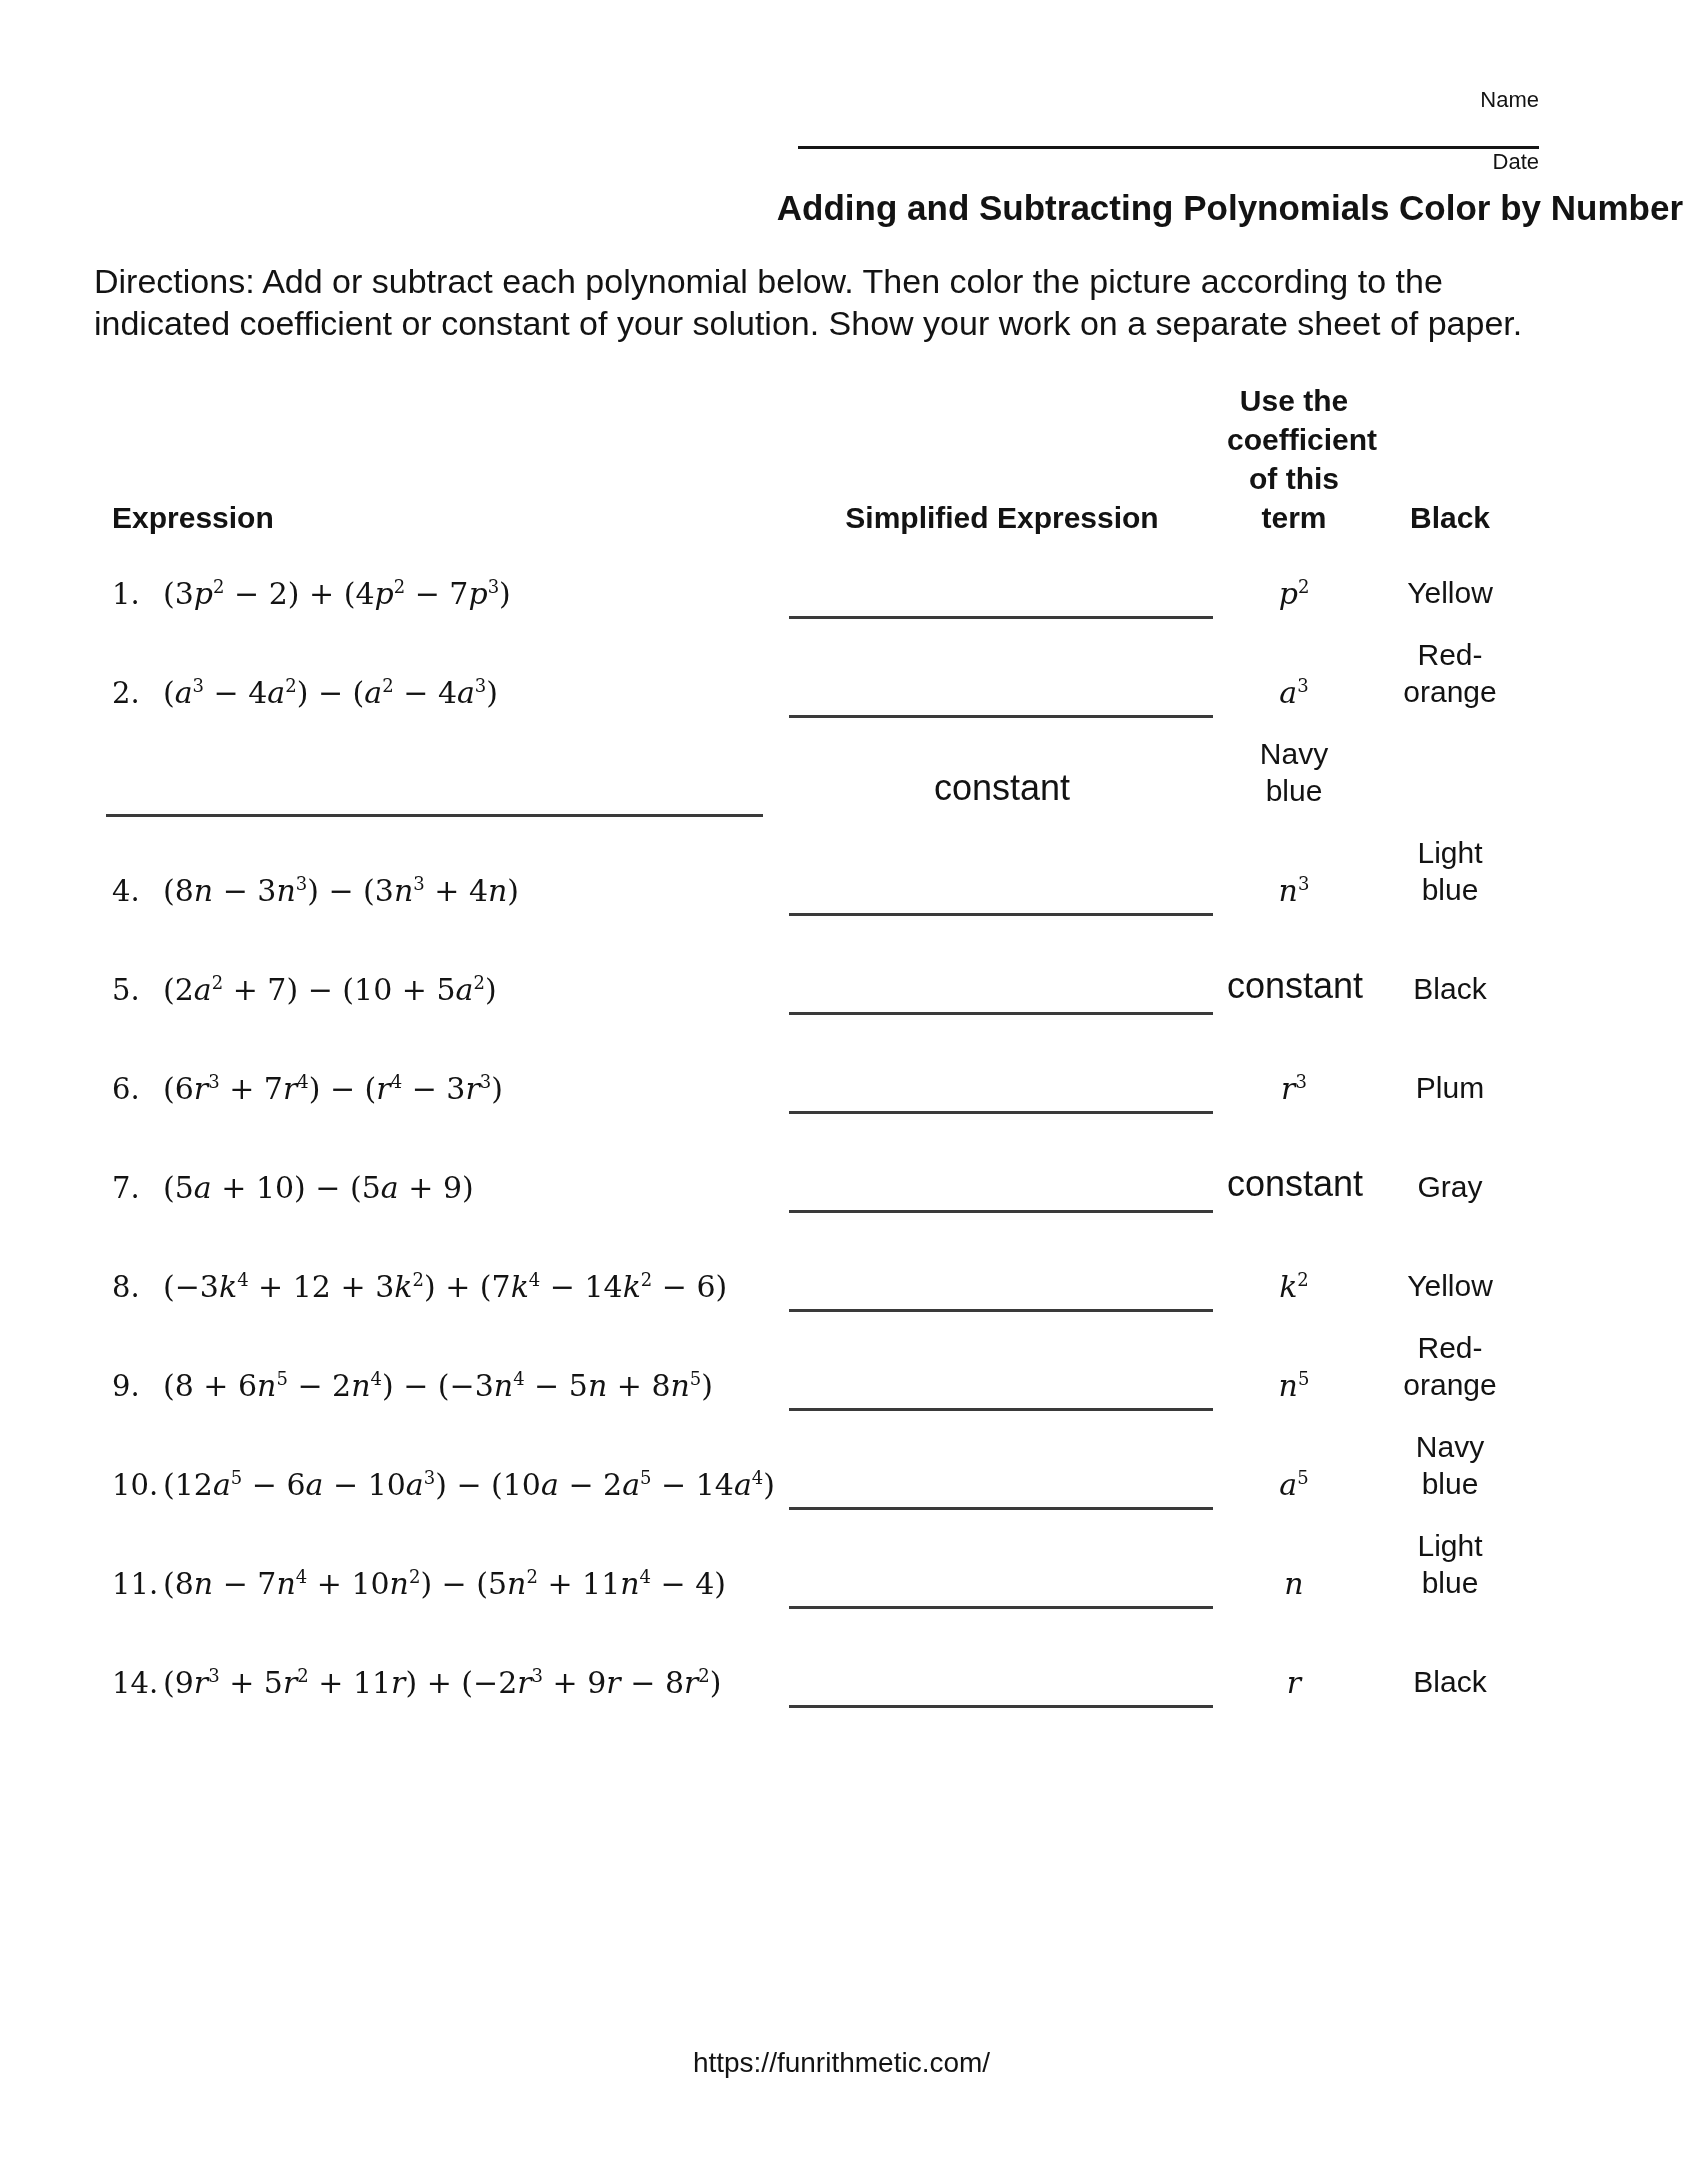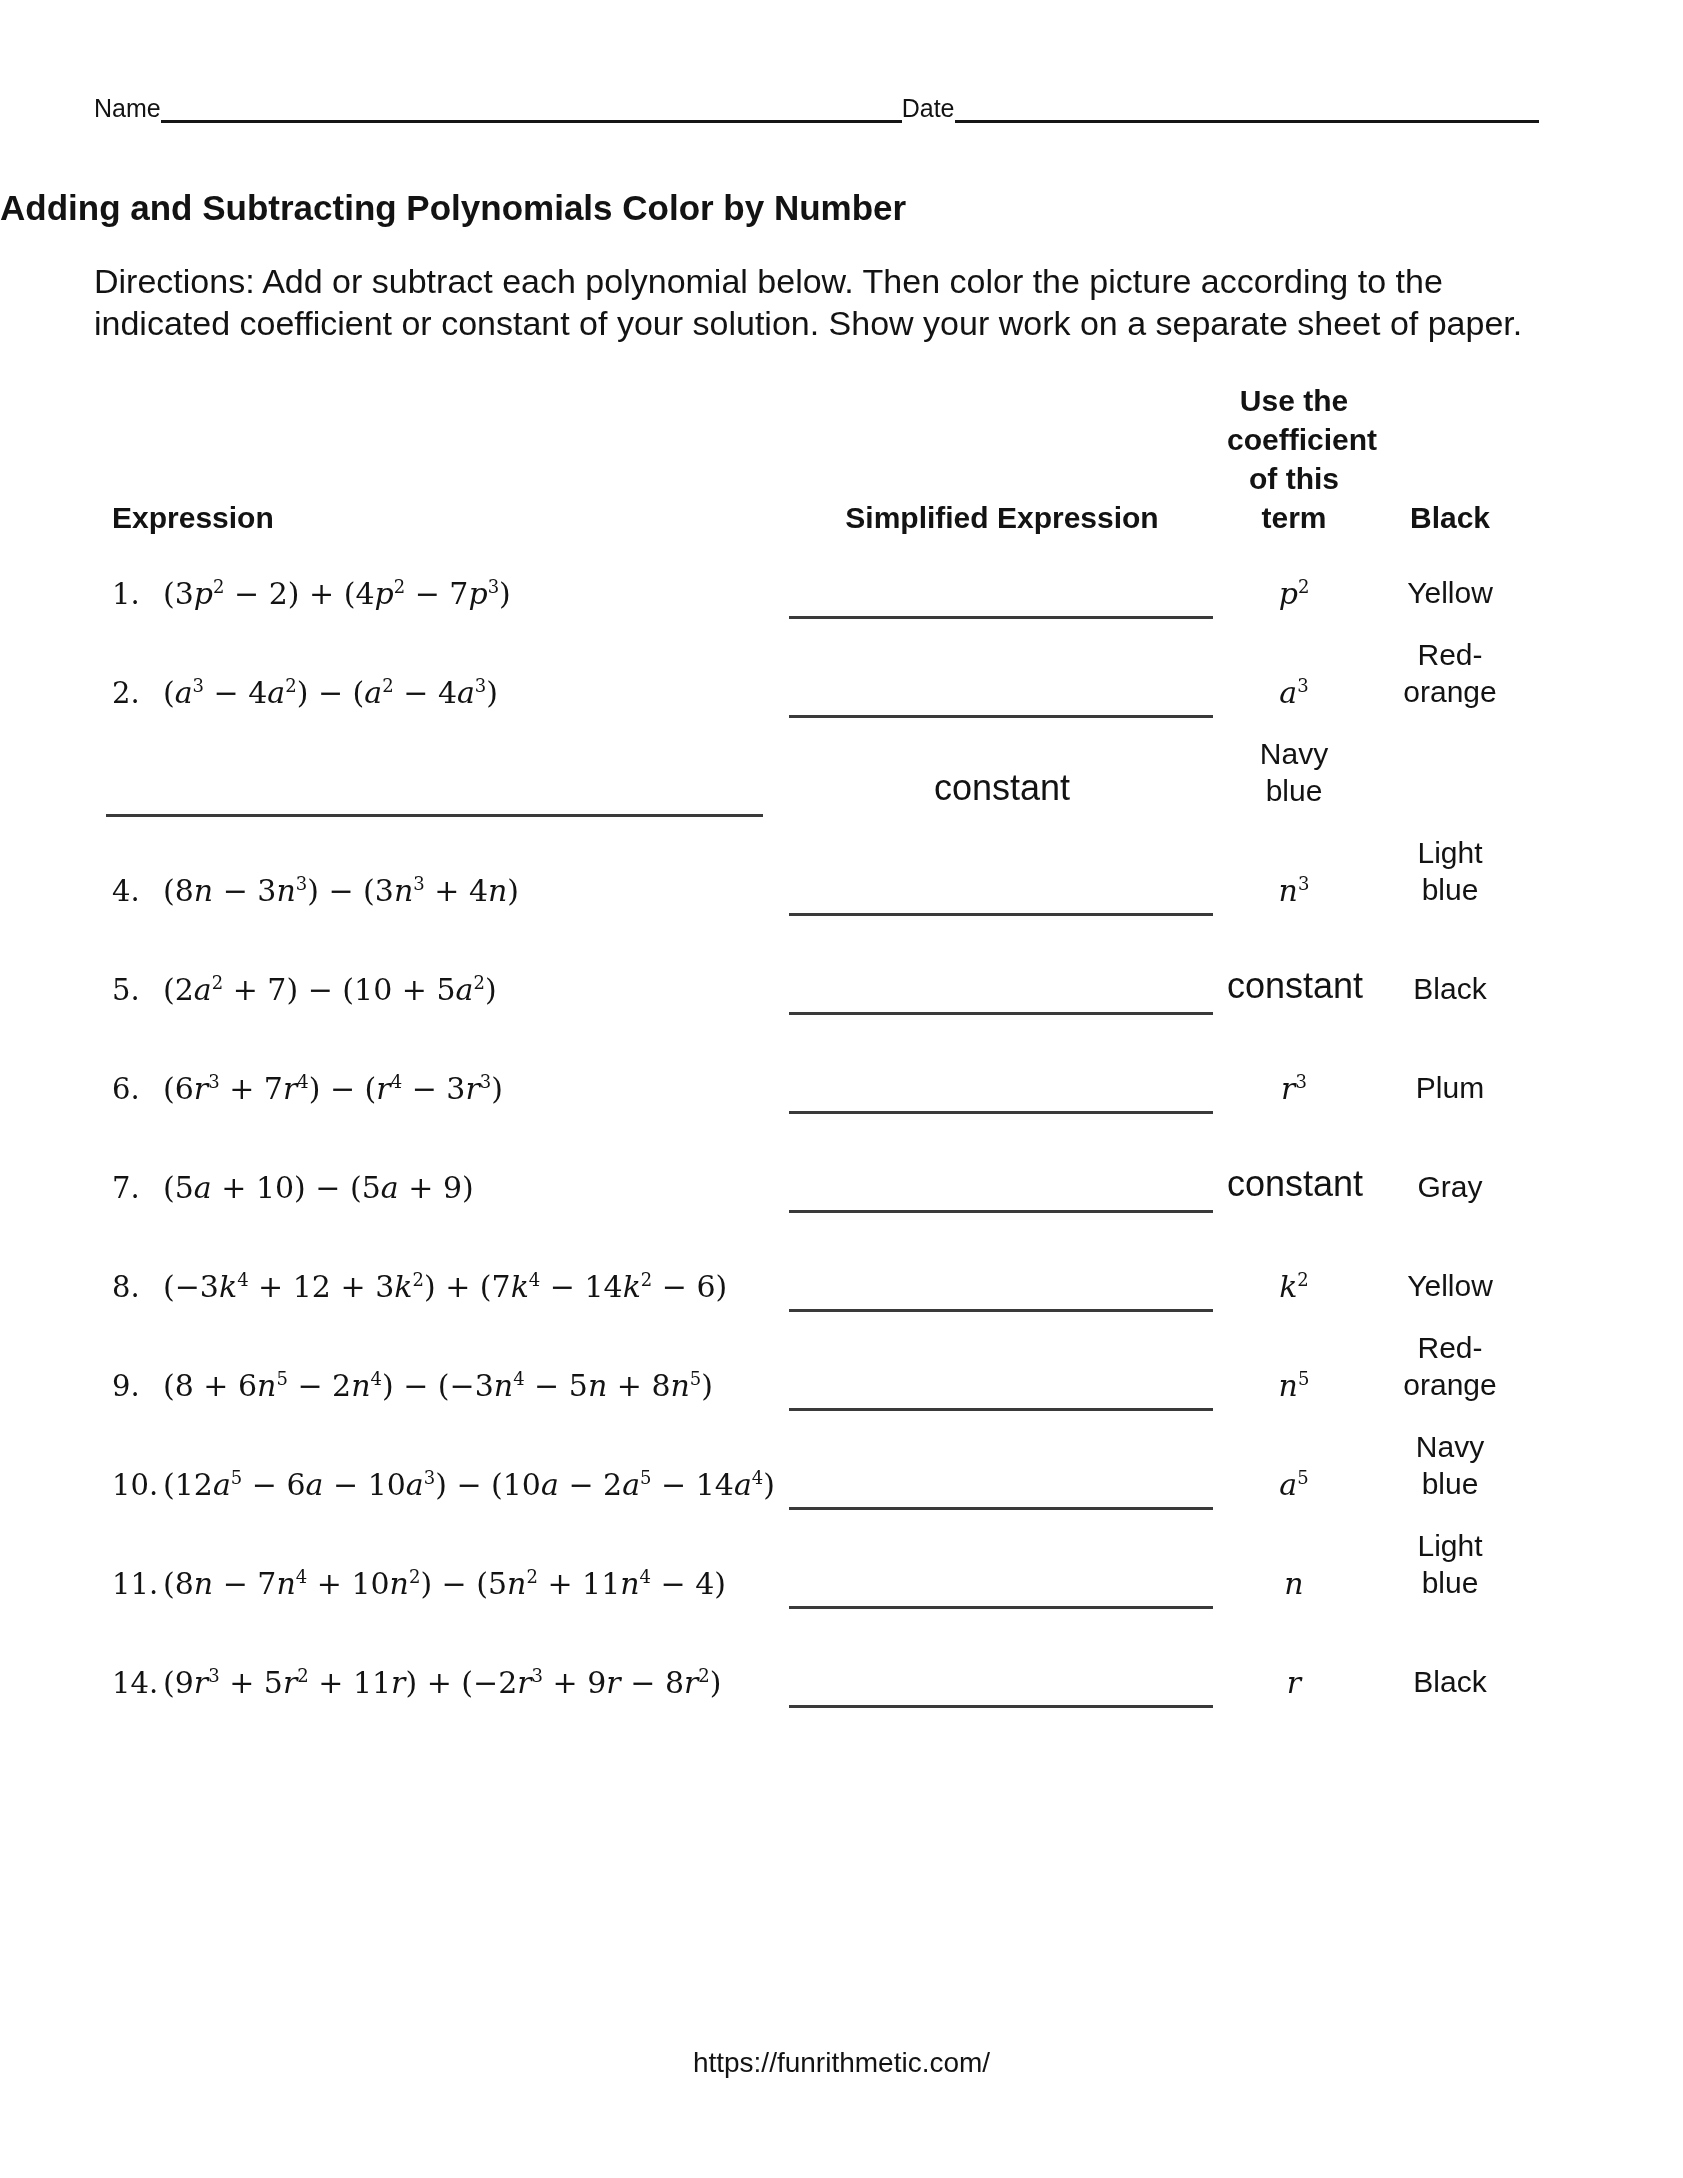--- a/index.html
+++ b/index.html
@@ -10,31 +10,32 @@
     color: #131313;
     font-family: "Liberation Sans", sans-serif;
     position: relative;
     overflow: hidden;
   }
 
   
   .name-row {
     position: absolute; left: 94px; top: 87px; width: 1445px;
     display: flex; align-items: flex-end;
-    font-size: 25px;
+    font-size: 22px;
+    flex-direction: column;
   }
   .fill-line { border-bottom: 3px solid #161616; height: 36px; }
   .name-line { width: 741px; }
   .date-line { flex: 1; }
   .field-label { white-space: nowrap; }
 
   
   .title {
     position: absolute; top: 188px; left: 0; width: 100%;
-    text-align: left;
+    text-align: right;
     font-size: 35px; font-weight: bold;
   }
 
   
   .directions {
     position: absolute; left: 94px; top: 260px; width: 1453px;
     font-size: 34px; line-height: 42px;
   }
 
   

